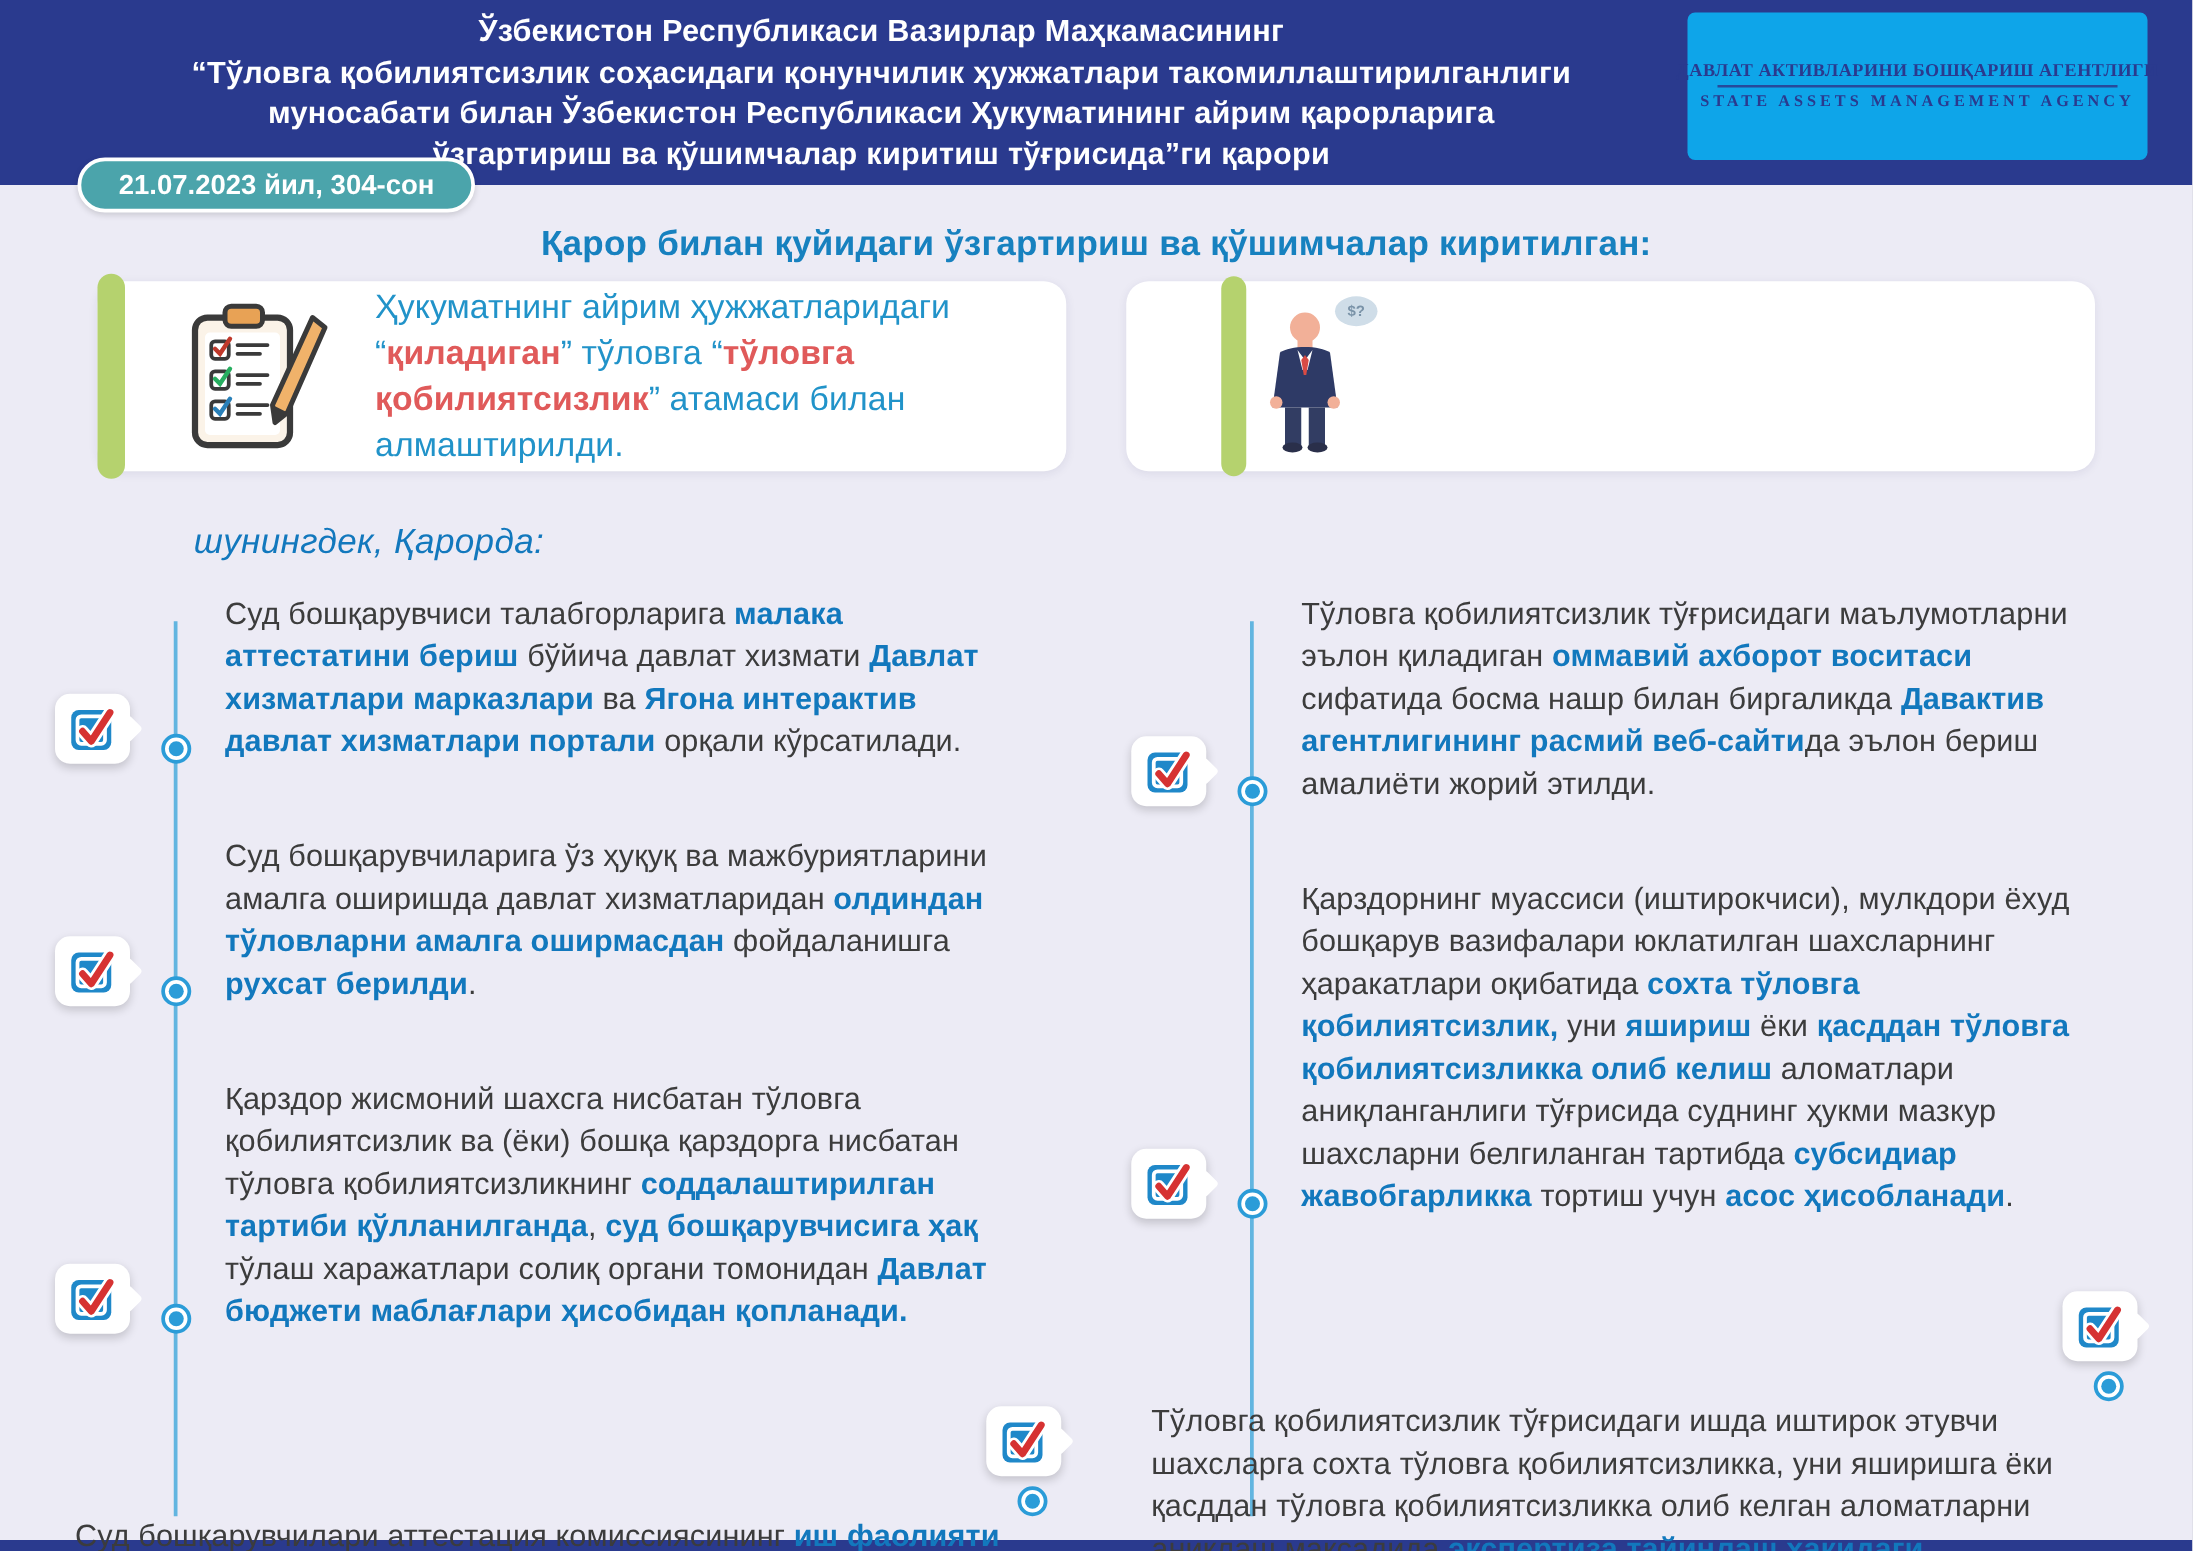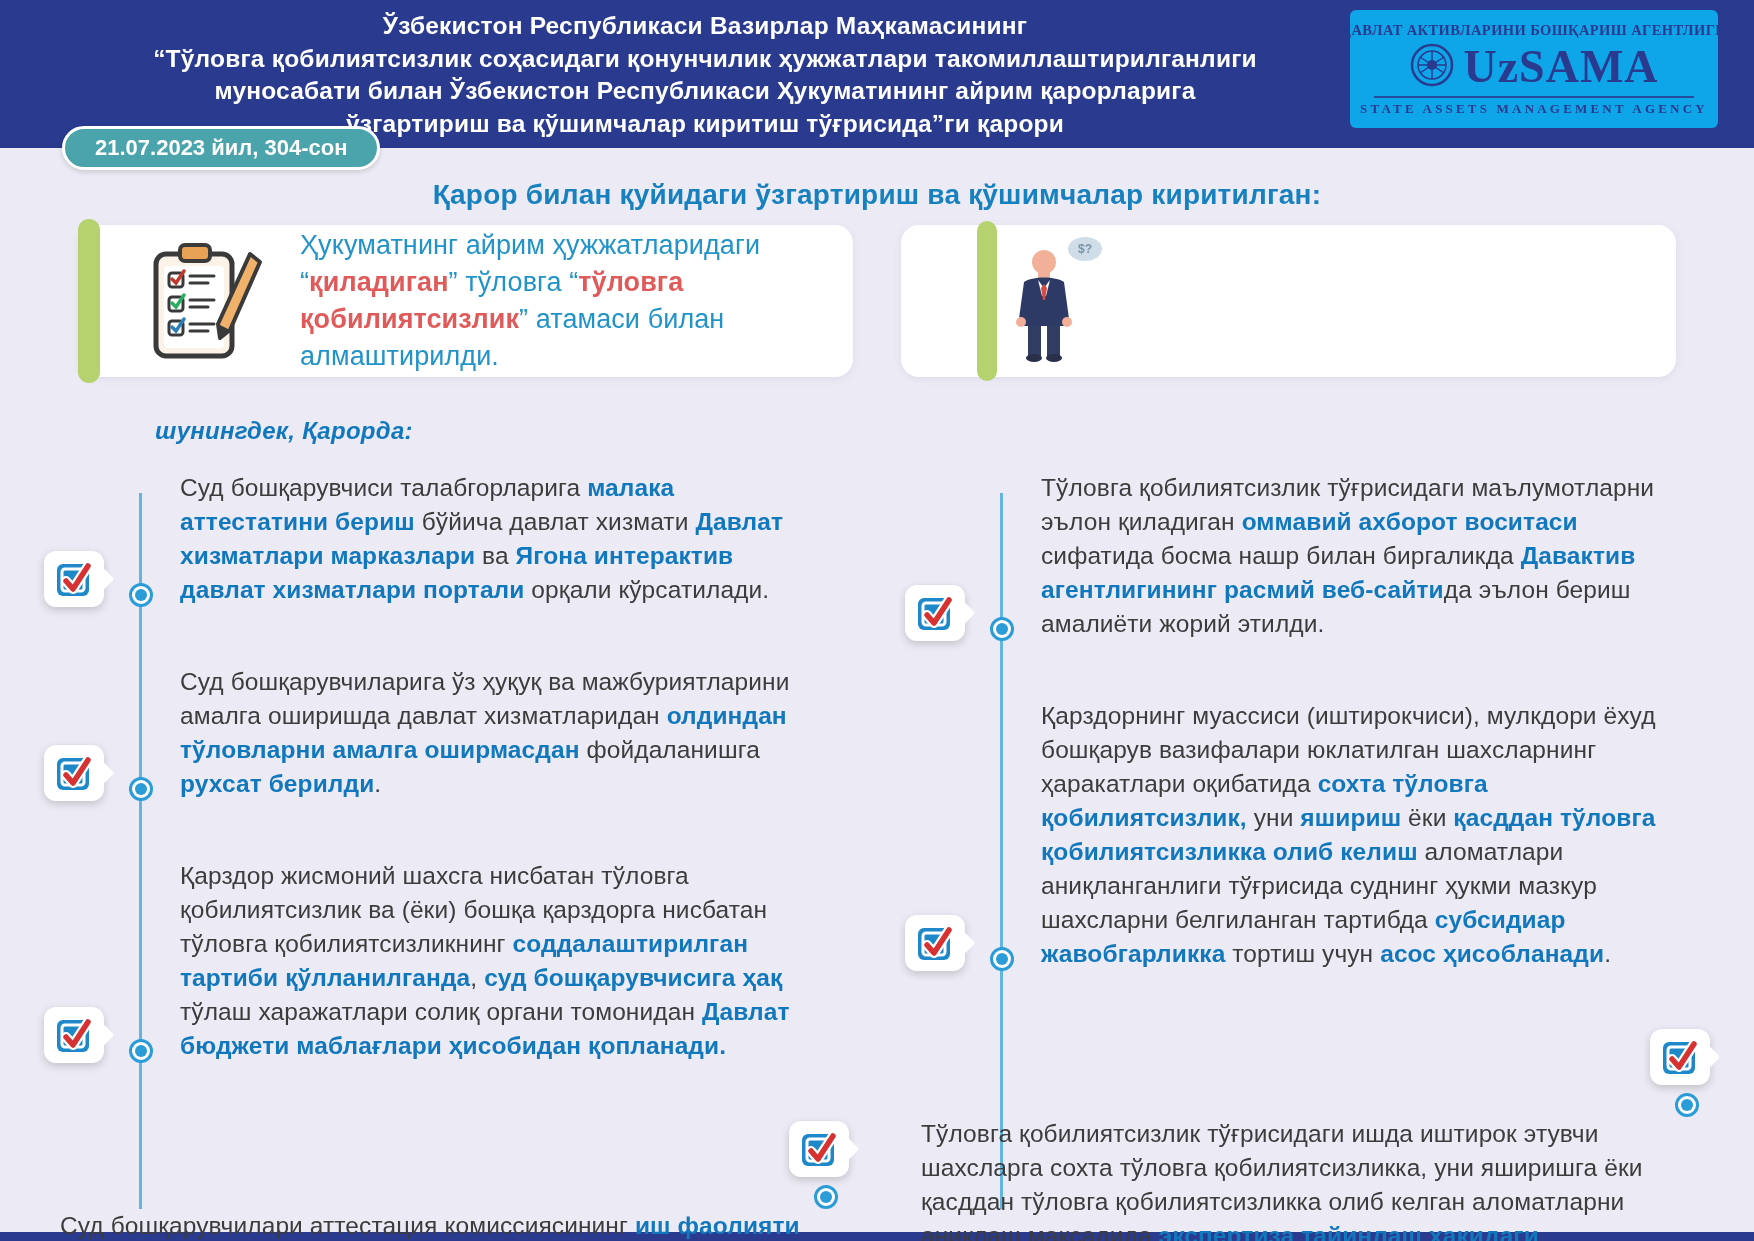--- a/index.html
+++ b/index.html
@@ -91,21 +91,21 @@
     font-size:27px;line-height:37px;letter-spacing:.1px;
   }
   .bubble{
     position:absolute;top:2px;right:-6px;width:34px;height:24px;
     background:#cfdde8;border-radius:50%;
     font-size:12px;font-weight:700;color:#7a93a8;
     display:flex;align-items:center;justify-content:center;
   }
   .list-heading{
     margin:40px 0 26px 155px;
-    color:var(--c-bold_blue);font-size:24px;font-weight:700;font-style:italic;
+    color:var(--c-bold_blue);font-size:28px;font-weight:400;font-style:italic;
     letter-spacing:.3px;
   }
   
   .columns{display:flex;gap:56px;padding:0 44px;}
   .column{flex:1;position:relative;}
   .timeline-line{
     position:absolute;left:95px;top:22px;bottom:78px;width:3px;
     background:var(--c-timeline_blue);z-index:0;
   }
   .item{display:flex;align-items:flex-end;padding-bottom:58px;position:relative;z-index:1;}
@@ -147,31 +147,20 @@
 
   <div class="header">
     <div class="header-titles">
       <div>Ўзбекистон Республикаси Вазирлар Маҳкамасининг</div>
       <div>“Тўловга қобилиятсизлик соҳасидаги қонунчилик ҳужжатлари такомиллаштирилганлиги</div>
       <div>муносабати билан Ўзбекистон Республикаси Ҳукуматининг айрим қарорларига</div>
       <div>ўзгартириш ва қўшимчалар киритиш тўғрисида”ги қарори</div>
     </div>
     <div class="logo">
       <div class="logo-top">ДАВЛАТ АКТИВЛАРИНИ БОШҚАРИШ АГЕНТЛИГИ</div>
-      <div class="logo-mid">
-        <span>
-          <svg width="46" height="46" viewBox="0 0 46 46">
-            <circle cx="23" cy="23" r="20" fill="none" stroke="#2a3a8e" stroke-width="2.5"></circle>
-            <circle cx="23" cy="23" r="14" fill="none" stroke="#2a3a8e" stroke-width="1.5"></circle>
-            <path d="M23 9 L23 37 M11 15 L35 31 M11 31 L35 15 M9 23 L37 23" stroke="#2a3a8e" stroke-width="1.5"></path>
-            <circle cx="23" cy="23" r="5" fill="#2a3a8e"></circle>
-          </svg>
-        </span>
-        <span class="logo-name">UzSAMA</span>
-      </div>
       <div class="logo-rule"></div>
       <div class="logo-bottom">STATE ASSETS MANAGEMENT AGENCY</div>
     </div>
   </div>
 
   <div class="badge">21.07.2023 йил, 304-сон</div>
 
   <div class="main">
     <div class="main-title">Қарор билан қуйидаги ўзгартириш ва қўшимчалар киритилган:</div>
 

